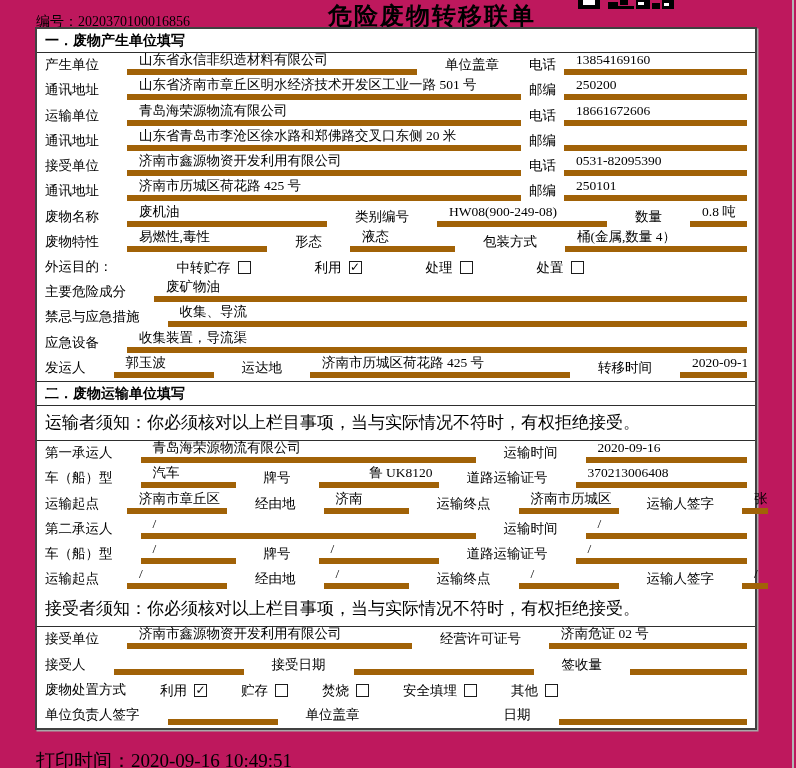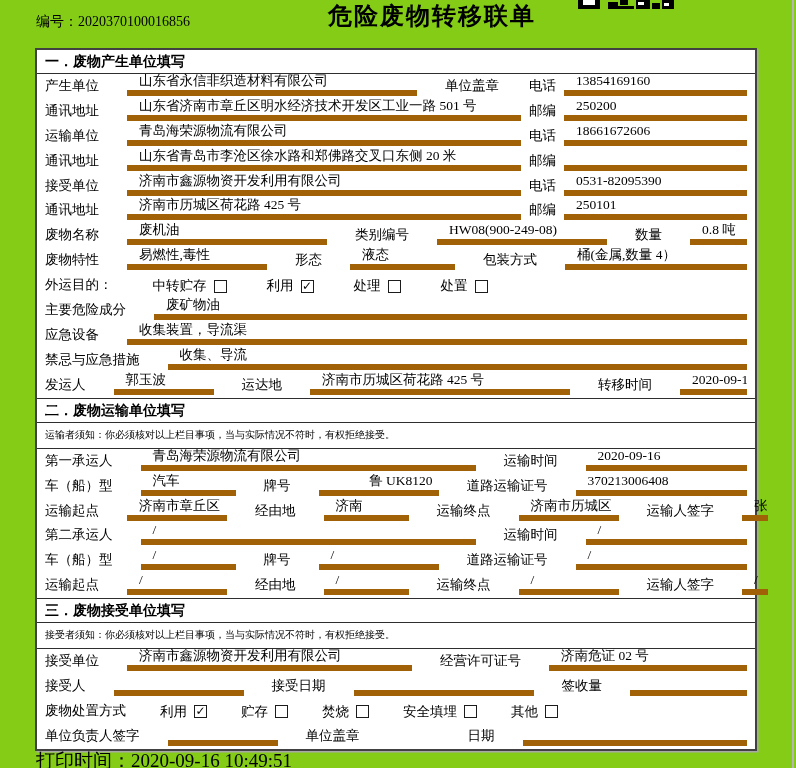--- a/index.html
+++ b/index.html
@@ -1,48 +1,48 @@
 <!DOCTYPE html>
 <html><head>
 <meta charset="utf-8">
 <style>
   * { margin:0; padding:0; box-sizing:border-box; }
   html,body { background:#fff; }
   body { width:796px; height:768px; font-family:"Liberation Serif","DejaVu Serif",serif; color:#000; }
-  .page { position:relative; width:796px; height:768px; background:#84cc16; overflow:hidden; }
+  .page { position:relative; width:796px; height:768px; background:#be185d; overflow:hidden; }
 
   .doc-number { position:absolute; left:36px; top:13px; font-size:14px; white-space:nowrap; }
   .title { position:absolute; left:0; top:0; width:100%; text-align:center;
            font-size:24px; font-weight:bold; letter-spacing:2px; transform:translateX(34px); }
   .qr { position:absolute; left:578px; top:0; }
 
-  .table { position:absolute; left:35px; top:48px; width:722px; height:703px;
+  .table { position:absolute; left:35px; top:27px; width:722px; height:703px;
            border:2px solid #414141; box-shadow:1.5px 1.5px 0 #a8a8a8;
            display:flex; flex-direction:column; background:#fff; }
   .section-header { flex:0 0 auto; font-weight:bold; font-size:14px;
                     padding:3px 8px 2px 8px; border-bottom:1.6px solid #2e2e2e; }
   .sec-sep { border-top:1.6px solid #2e2e2e;padding-left:8px; }
-  .notice { flex:0 0 auto; font-size:10px; padding:5px 8px 6px 8px; border-bottom:1.6px solid #2e2e2e; }
+  .notice { flex:0 0 auto; font-size:17px; padding:5px 8px 6px 8px; border-bottom:1.6px solid #2e2e2e; }
 
   .form-row { flex:1 1 0; display:flex; align-items:flex-end; padding:2px 8px 3px 8px;
               font-size:13.5px; line-height:16px; min-height:0; }
   .main-fields { display:flex; flex:1 1 auto; align-items:flex-end; min-width:0; column-gap:28px; }
   .right-col { display:flex; flex:0 0 218px; align-items:flex-end; column-gap:8px; margin-left:8px; }
 
   .f-label { white-space:nowrap; padding-bottom:2px; flex:0 0 auto; }
   .f-value { border-bottom:6px solid #a16207; padding:0 6px 1px 12px;
              white-space:nowrap; overflow:hidden; min-width:26px; }
   .f-value.grow { flex:1 1 auto; }
 
   .cb-item { display:flex; align-items:center; padding-bottom:1px; flex:0 0 auto; }
   .cb-label { white-space:nowrap; }
   .checkbox { width:13px; height:13px; border:1.5px solid #1c1c1c; margin-left:7px;
               display:inline-block; font-size:12px; line-height:10px; text-align:center;
               font-family:"DejaVu Sans",sans-serif; }
-  .cb-gap-lg .main-fields { column-gap:40px; }
+  .cb-gap-lg .main-fields { column-gap:64px; }
   .cb-gap-sm .main-fields { column-gap:34px; }
 
   .print-time { position:absolute; left:36px; top:748px; font-size:19px; white-space:nowrap;text-decoration:underline; }
   .page-edge { position:absolute; left:792px; top:0; width:2px; height:768px; background:#b5b5b5; }
 </style>
 </head>
 <body>
 
 <div class="page">
 
@@ -168,28 +168,28 @@
         </div>
       </div>
       <div class="form-row">
         <div class="main-fields">
           <span class="f-label">主要危险成分</span>
           <span class="f-value grow">废矿物油</span>
         </div>
       </div>
       <div class="form-row">
         <div class="main-fields">
+          <span class="f-label">禁忌与应急措施</span>
+          <span class="f-value grow">收集、导流</span>
+        </div>
+      </div>
+      <div class="form-row">
+        <div class="main-fields">
           <span class="f-label">应急设备</span>
           <span class="f-value grow">收集装置，导流渠</span>
-        </div>
-      </div>
-      <div class="form-row">
-        <div class="main-fields">
-          <span class="f-label">禁忌与应急措施</span>
-          <span class="f-value grow">收集、导流</span>
         </div>
       </div>
       <div class="form-row">
         <div class="main-fields">
           <span class="f-label">发运人</span>
           <span class="f-value" style="flex: 0 0 100px;">郭玉波</span>
           <span class="f-label">运达地</span>
           <span class="f-value" style="flex: 0 0 260px;">济南市历城区荷花路 425 号</span>
           <span class="f-label">转移时间</span>
           <span class="f-value grow">2020-09-16</span>
@@ -250,21 +250,20 @@
           <span class="f-label">运输起点</span>
           <span class="f-value" style="flex: 0 0 100px;">/</span>
           <span class="f-label">经由地</span>
           <span class="f-value" style="flex: 0 0 85px;">/</span>
           <span class="f-label">运输终点</span>
           <span class="f-value" style="flex: 0 0 100px;">/</span>
           <span class="f-label">运输人签字</span>
           <span class="f-value grow">/</span>
         </div>
       </div>
-      <div class="section-header sec-sep">三．废物接受单位填写</div>
       <div class="notice">接受者须知：你必须核对以上栏目事项，当与实际情况不符时，有权拒绝接受。</div>
       <div class="form-row">
         <div class="main-fields">
           <span class="f-label">接受单位</span>
           <span class="f-value" style="flex: 0 0 285px;">济南市鑫源物资开发利用有限公司</span>
           <span class="f-label">经营许可证号</span>
           <span class="f-value grow">济南危证 02 号</span>
         </div>
       </div>
       <div class="form-row">
@@ -300,21 +299,21 @@
             <span class="cb-label">其他</span>
             <span class="checkbox"></span>
           </span>
         </div>
       </div>
       <div class="form-row">
         <div class="main-fields">
           <span class="f-label">单位负责人签字</span>
           <span class="f-value" style="flex: 0 0 110px;"></span>
           <span class="f-label">单位盖章</span>
-          <span class="f-label" style="margin-left: 80px;">日期</span>
+          <span class="f-label" style="margin-left: 116px;">日期</span>
           <span class="f-value grow"></span>
         </div>
       </div>
     </div>
 
   <div class="print-time"><span>打印时间：</span><span>2020-09-16 10:49:51</span></div>
 
   <div class="page-edge"></div>
 
 </div>

